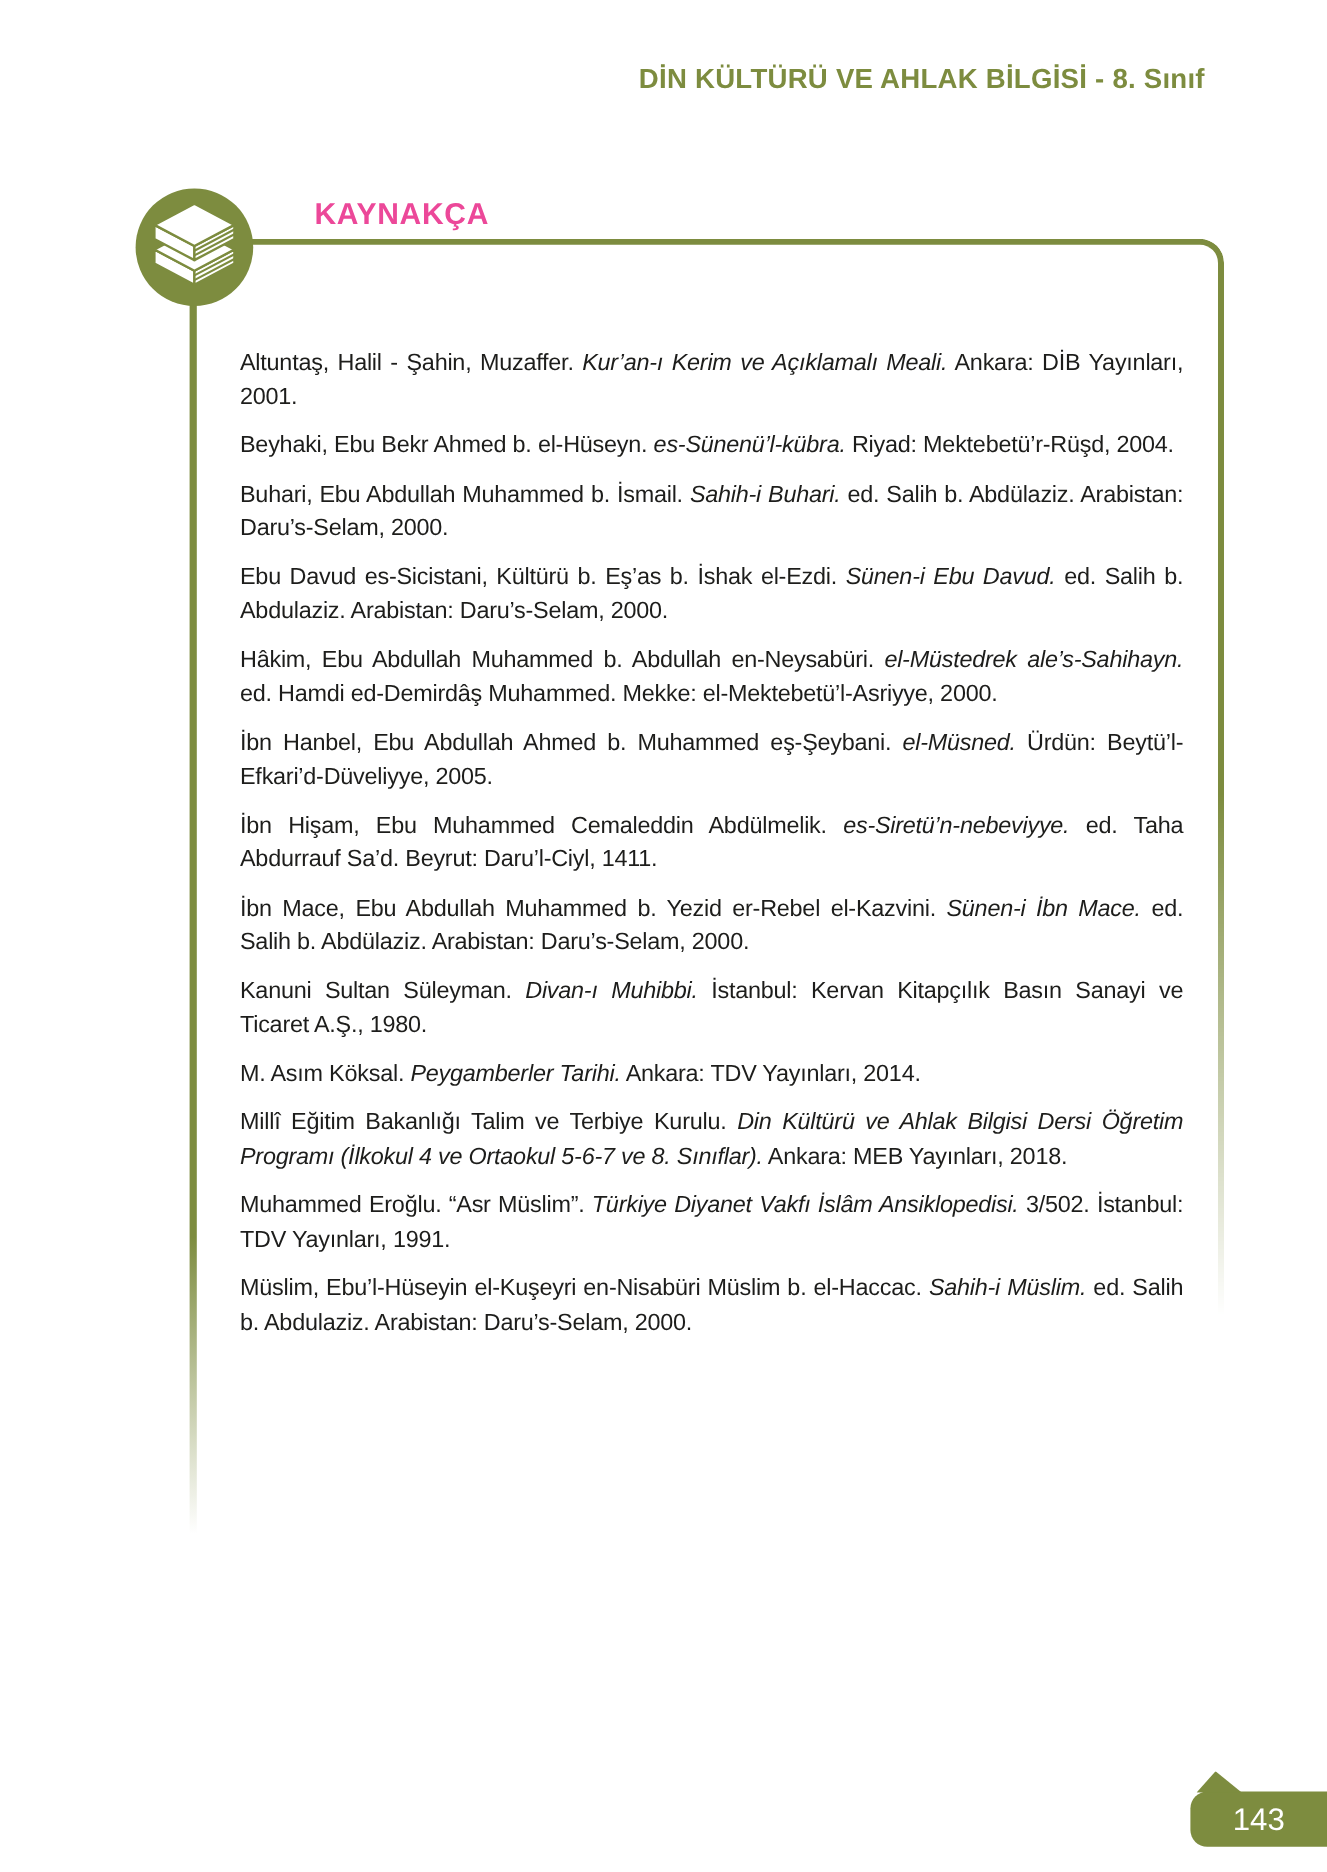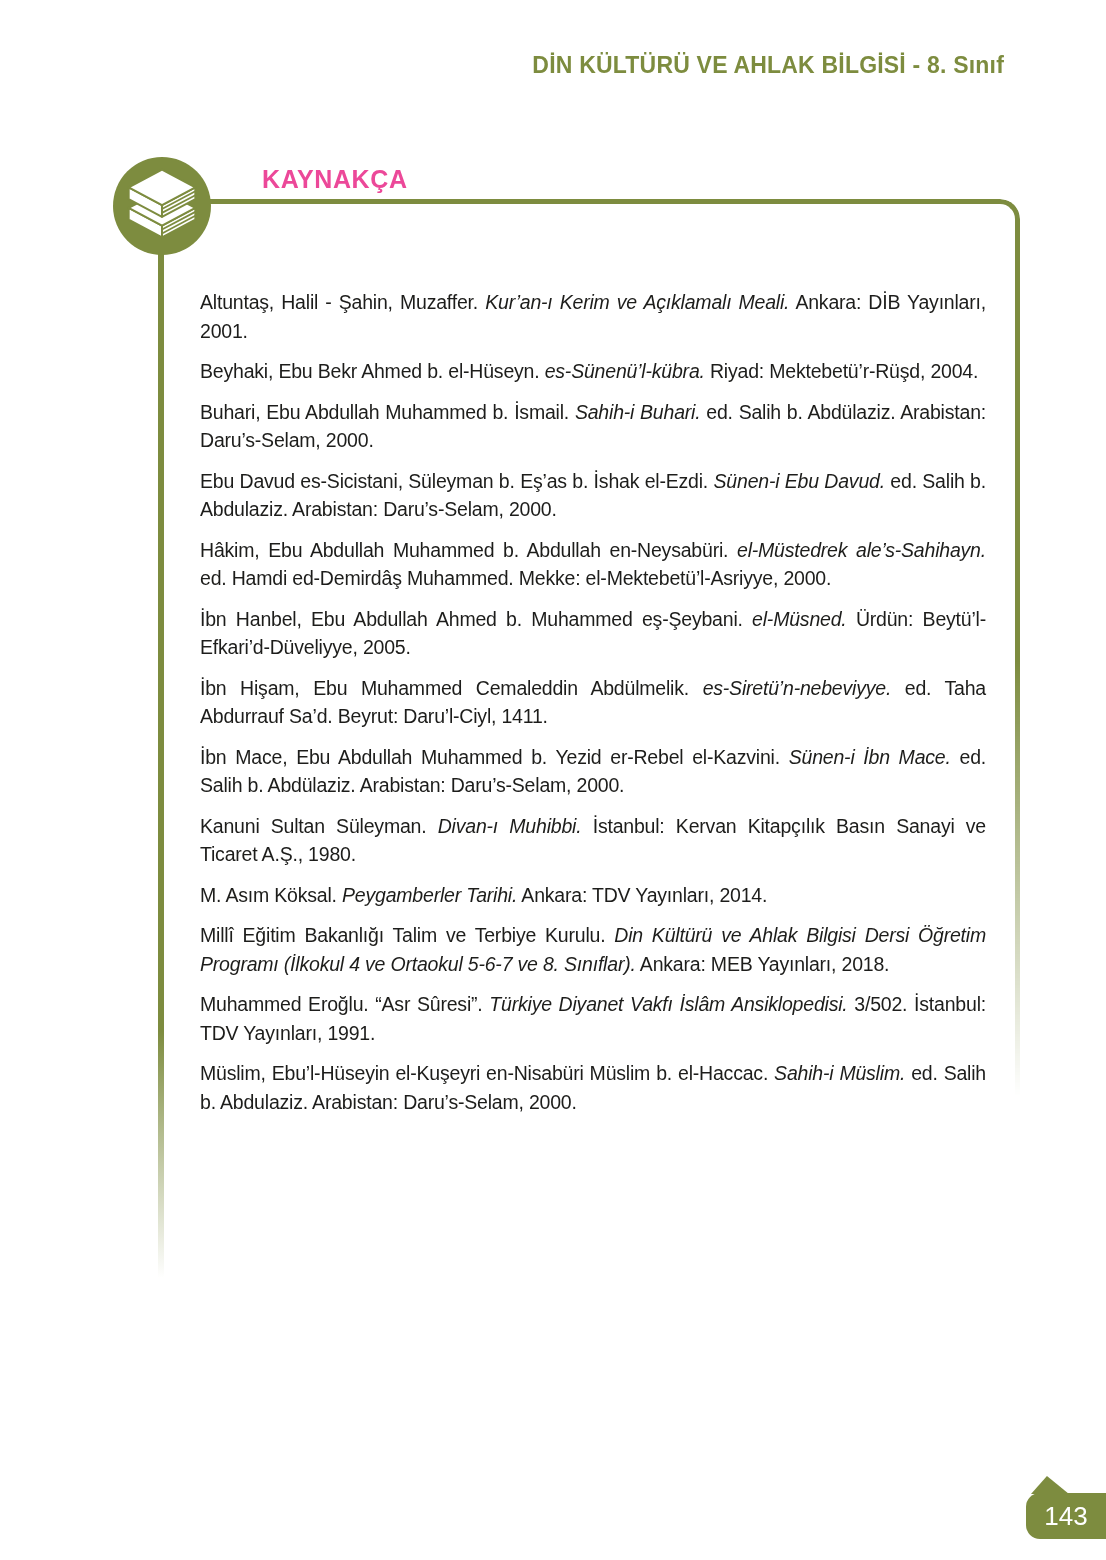--- a/index.html
+++ b/index.html
@@ -94,21 +94,21 @@
     color: #1d1d1b;
     text-align: justify;
   }
   .entry .it { font-style: italic; }
 
   
   .page-badge {
     position: absolute;
     right: 0;
     bottom: 21px;
-    width: 80px;
+    width: 114px;
     height: 46px;
     background: #7d8c3f;
     border-radius: 14px 0 0 14px;
     display: flex;
     align-items: center;
     justify-content: center;
     color: #ffffff;
     font-size: 26px;
     z-index: 2;
   }
@@ -158,29 +158,29 @@
 
   <div class="section-title">KAYNAKÇA</div>
 
   <div class="frame-topright"></div>
   <div class="frame-left"></div>
 
   <div class="entries">
       <p class="entry"><span>Altuntaş, Halil - Şahin, Muzaffer. </span><span class="it">Kur’an-ı Kerim ve Açıklamalı Meali.</span><span> Ankara: DİB Yayınları, 2001.</span></p>
       <p class="entry"><span>Beyhaki, Ebu Bekr Ahmed b. el-Hüseyn. </span><span class="it">es-Sünenü’l-kübra.</span><span> Riyad: Mektebetü’r-Rüşd, 2004.</span></p>
       <p class="entry"><span>Buhari, Ebu Abdullah Muhammed b. İsmail. </span><span class="it">Sahih-i Buhari.</span><span> ed. Salih b. Abdülaziz. Arabistan: Daru’s-Selam, 2000.</span></p>
-      <p class="entry"><span>Ebu Davud es-Sicistani, Süleyman b. Eş’as b. İshak el-Ezdi. </span><span class="it">Sünen-i Ebu Davud.</span><span> ed. Salih b. Abdulaziz. Arabistan: Daru’s-Selam, 2000.</span></p>
+      <p class="entry"><span>Ebu Davud es-Sicistani, Kültürü b. Eş’as b. İshak el-Ezdi. </span><span class="it">Sünen-i Ebu Davud.</span><span> ed. Salih b. Abdulaziz. Arabistan: Daru’s-Selam, 2000.</span></p>
       <p class="entry"><span>Hâkim, Ebu Abdullah Muhammed b. Abdullah en-Neysabüri. </span><span class="it">el-Müstedrek ale’s-Sahihayn.</span><span> ed. Hamdi ed-Demirdâş Muhammed. Mekke: el-Mektebetü’l-Asriyye, 2000.</span></p>
       <p class="entry"><span>İbn Hanbel, Ebu Abdullah Ahmed b. Muhammed eş-Şeybani. </span><span class="it">el-Müsned.</span><span> Ürdün: Beytü’l-Efkari’d-Düveliyye, 2005.</span></p>
       <p class="entry"><span>İbn Hişam, Ebu Muhammed Cemaleddin Abdülmelik. </span><span class="it">es-Siretü’n-nebeviyye.</span><span> ed. Taha Abdurrauf Sa’d. Beyrut: Daru’l-Ciyl, 1411.</span></p>
       <p class="entry"><span>İbn Mace, Ebu Abdullah Muhammed b. Yezid er-Rebel el-Kazvini. </span><span class="it">Sünen-i İbn Mace.</span><span> ed. Salih b. Abdülaziz. Arabistan: Daru’s-Selam, 2000.</span></p>
       <p class="entry"><span>Kanuni Sultan Süleyman. </span><span class="it">Divan-ı Muhibbi.</span><span> İstanbul: Kervan Kitapçılık Basın Sanayi ve Ticaret A.Ş., 1980.</span></p>
       <p class="entry"><span>M. Asım Köksal. </span><span class="it">Peygamberler Tarihi.</span><span> Ankara: TDV Yayınları, 2014.</span></p>
       <p class="entry"><span>Millî Eğitim Bakanlığı Talim ve Terbiye Kurulu. </span><span class="it">Din Kültürü ve Ahlak Bilgisi Dersi Öğretim Programı (İlkokul 4 ve Ortaokul 5-6-7 ve 8. Sınıflar).</span><span> Ankara: MEB Yayınları, 2018.</span></p>
-      <p class="entry"><span>Muhammed Eroğlu. “Asr Sûresi”. </span><span class="it">Türkiye Diyanet Vakfı İslâm Ansiklopedisi.</span><span> 3/502. İstanbul: TDV Yayınları, 1991.</span></p>
+      <p class="entry"><span>Muhammed Eroğlu. “Asr Müslim”. </span><span class="it">Türkiye Diyanet Vakfı İslâm Ansiklopedisi.</span><span> 3/502. İstanbul: TDV Yayınları, 1991.</span></p>
       <p class="entry"><span>Müslim, Ebu’l-Hüseyin el-Kuşeyri en-Nisabüri Müslim b. el-Haccac. </span><span class="it">Sahih-i Müslim.</span><span> ed. Salih b. Abdulaziz. Arabistan: Daru’s-Selam, 2000.</span></p>
     </div>
 
   <div class="page-badge">
     <div class="badge-arrow"></div>
     <span>143</span>
   </div>
 
 </div>
 

